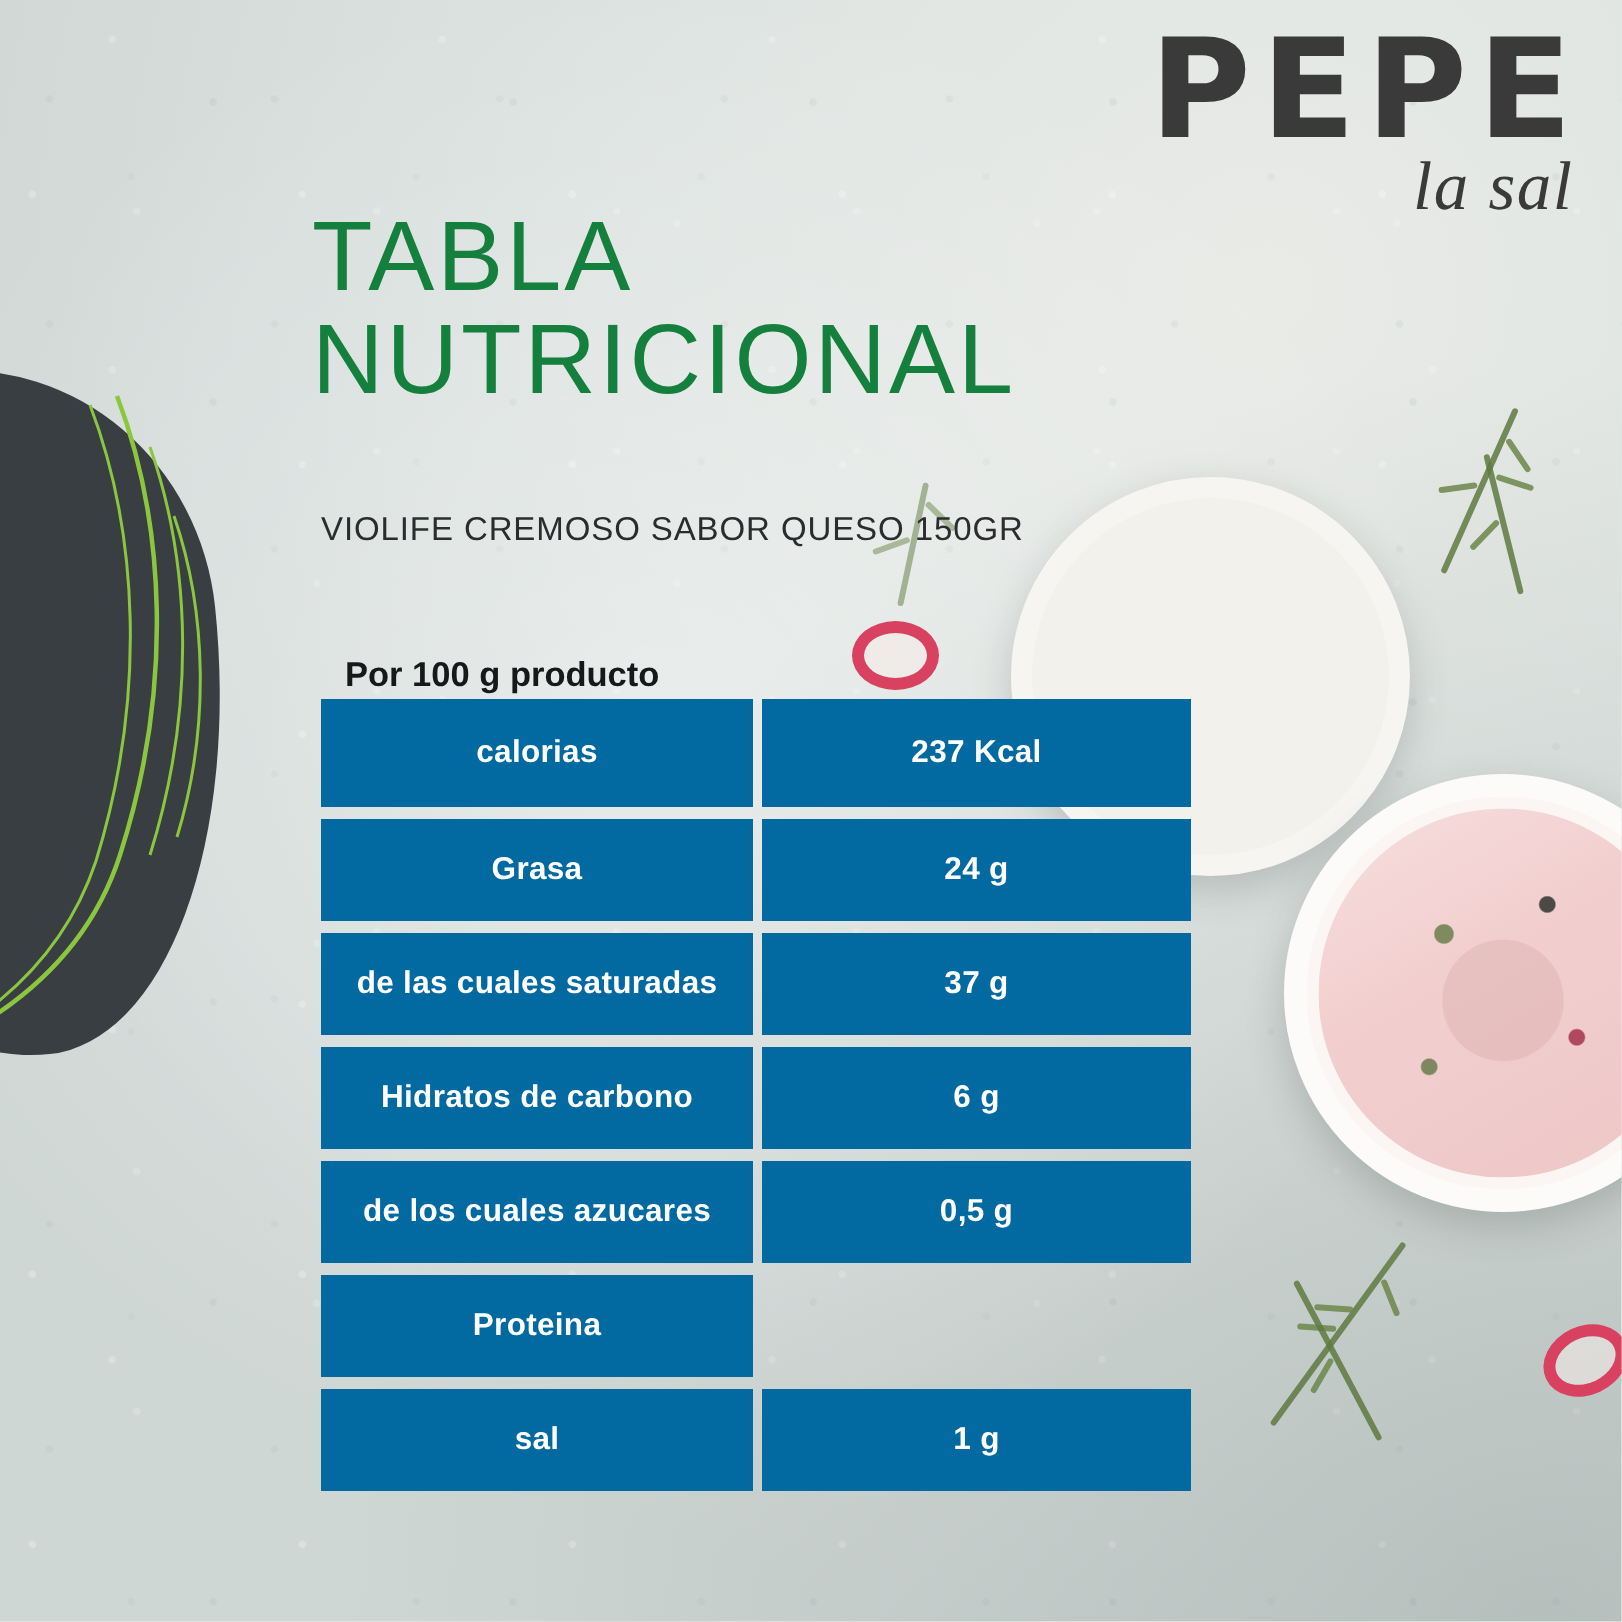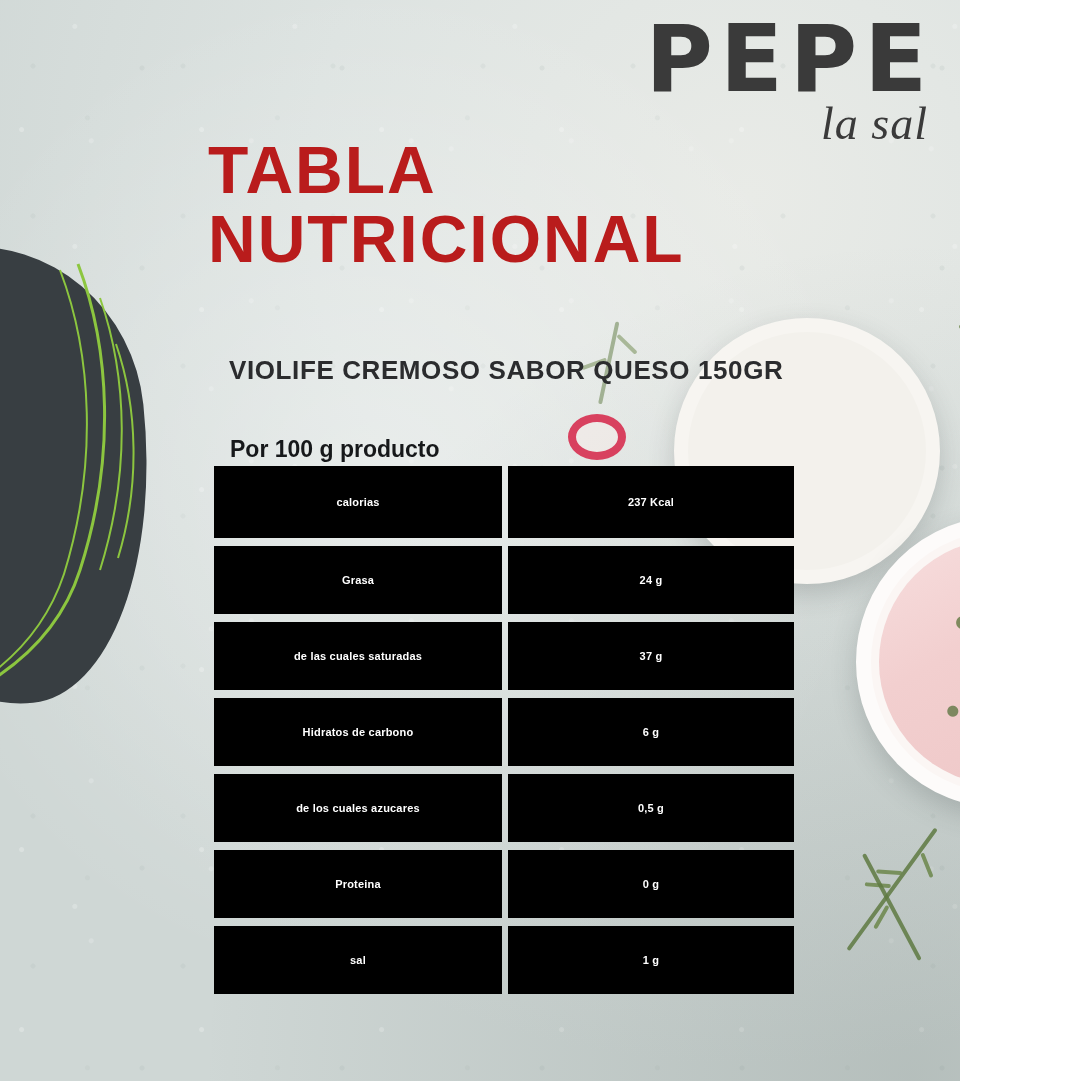--- a/index.html
+++ b/index.html
@@ -8,21 +8,21 @@
   }
   body {
     width: 1081px;
     height: 1081px;
     font-family: "Liberation Sans", sans-serif;
     overflow: hidden;
   }
 
   #poster {
     position: relative;
-    width: 960px;
+    width: 1081px;
     height: 1081px;
     background: #dfe5e3;
     overflow: hidden;
   }
 
   
   .bg-base {
     position: absolute;
     inset: 0;
     background:
@@ -160,37 +160,36 @@
     margin: -6px 6px 0 0;
     letter-spacing: 1px;
   }
 
   
   .title {
     position: absolute;
     left: 208px;
     top: 136px;
     font-family: "Liberation Sans", sans-serif;
-    font-weight: 700;
+    font-weight: 400;
     font-size: 66px;
     line-height: 1.05;
     letter-spacing: 2px;
-    color: #b91c1c;
+    color: #15803d;
     margin: 0;
     white-space: pre-line;
   }
   .subtitle {
     position: absolute;
     left: 214px;
     top: 340px;
-    font-size: 26px;
+    font-size: 22px;
     letter-spacing: .6px;
     color: #2b2c2e;
-    margin: 15px;
-    font-weight: bold;
+    margin: 0;
   }
   .per-serving {
     position: absolute;
     left: 214px;
     top: 420px;
     font-size: 23px;
     font-weight: 700;
     color: #16181a;
     margin: 16px;
   }
@@ -201,23 +200,23 @@
     left: 214px;
     top: 466px;
     width: 580px;
   }
   .row {
     display: flex;
     gap: 6px;
     margin-bottom: 8px;
   }
   .cell {
-    background: #000000;
+    background: #0369a1;
     color: #ffffff;
-    font-size: 11px;
+    font-size: 21px;
     font-weight: 700;
     display: flex;
     align-items: center;
     justify-content: center;
     text-align: center;
     letter-spacing: .2px;
   }
   .cell-label {
     width: 288px;
     height: 68px;
@@ -293,21 +292,20 @@
       <div class="cell cell-value">6 g</div>
     </div>
 
     <div class="row">
       <div class="cell cell-label">de los cuales azucares</div>
       <div class="cell cell-value">0,5 g</div>
     </div>
 
     <div class="row">
       <div class="cell cell-label">Proteina</div>
-      <div class="cell cell-value">0 g</div>
     </div>
 
     <div class="row">
       <div class="cell cell-label">sal</div>
       <div class="cell cell-value">1 g</div>
     </div>
 
   </div>
 </div>
 

